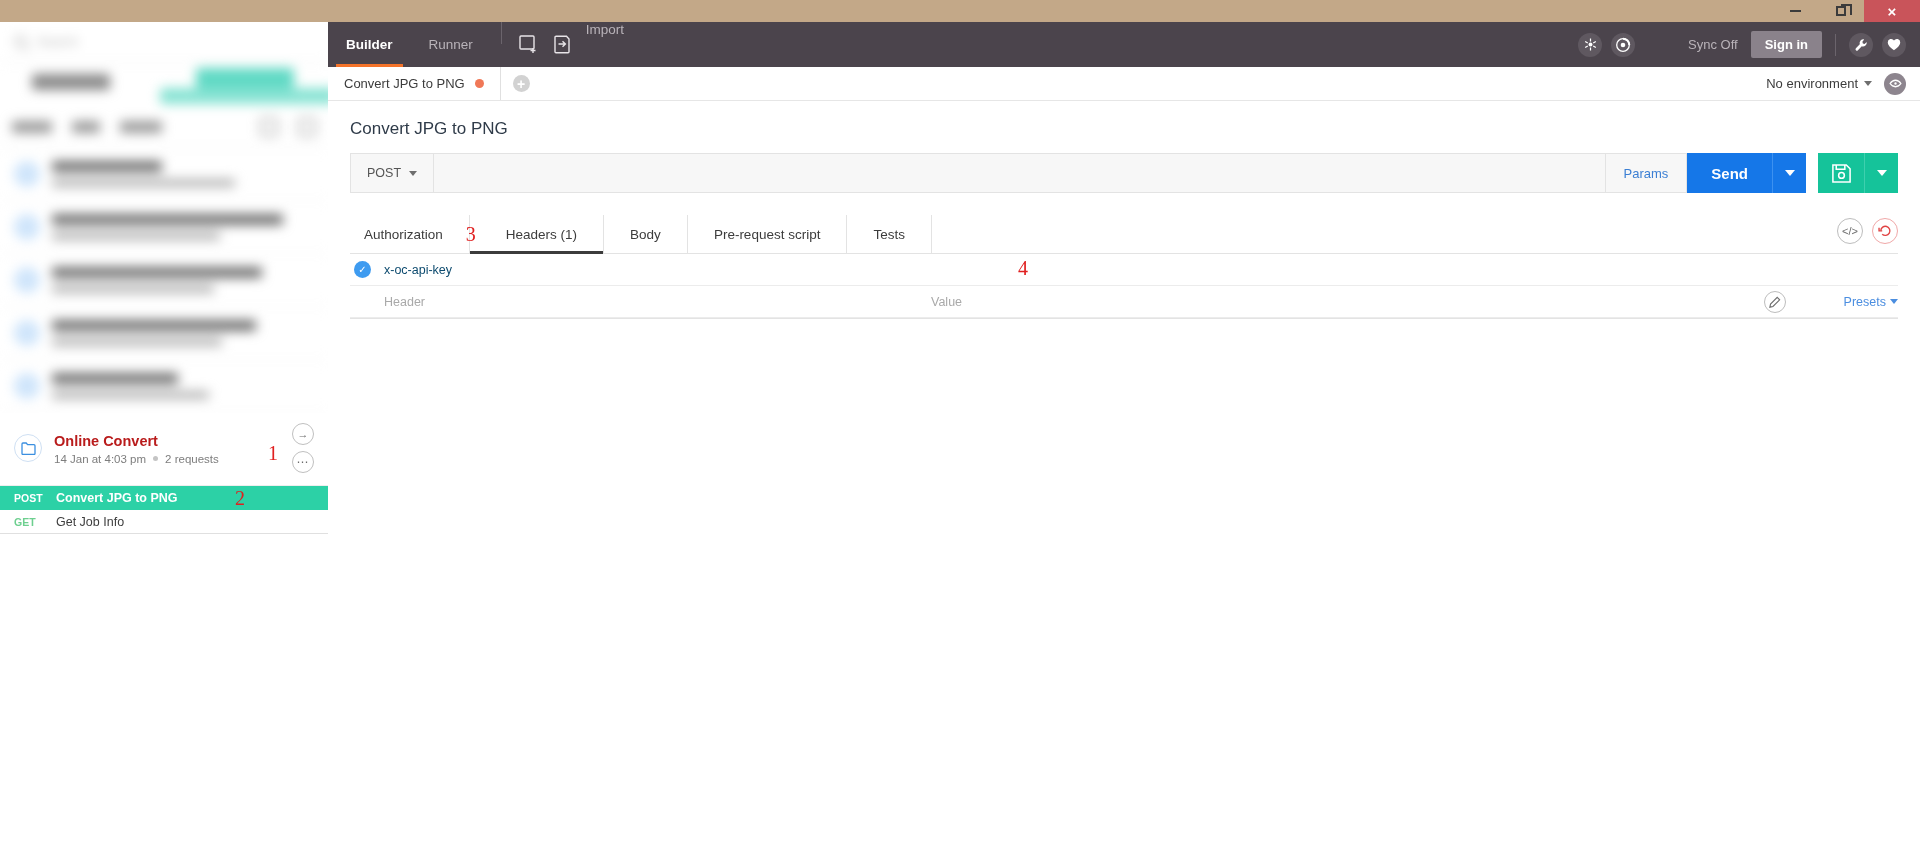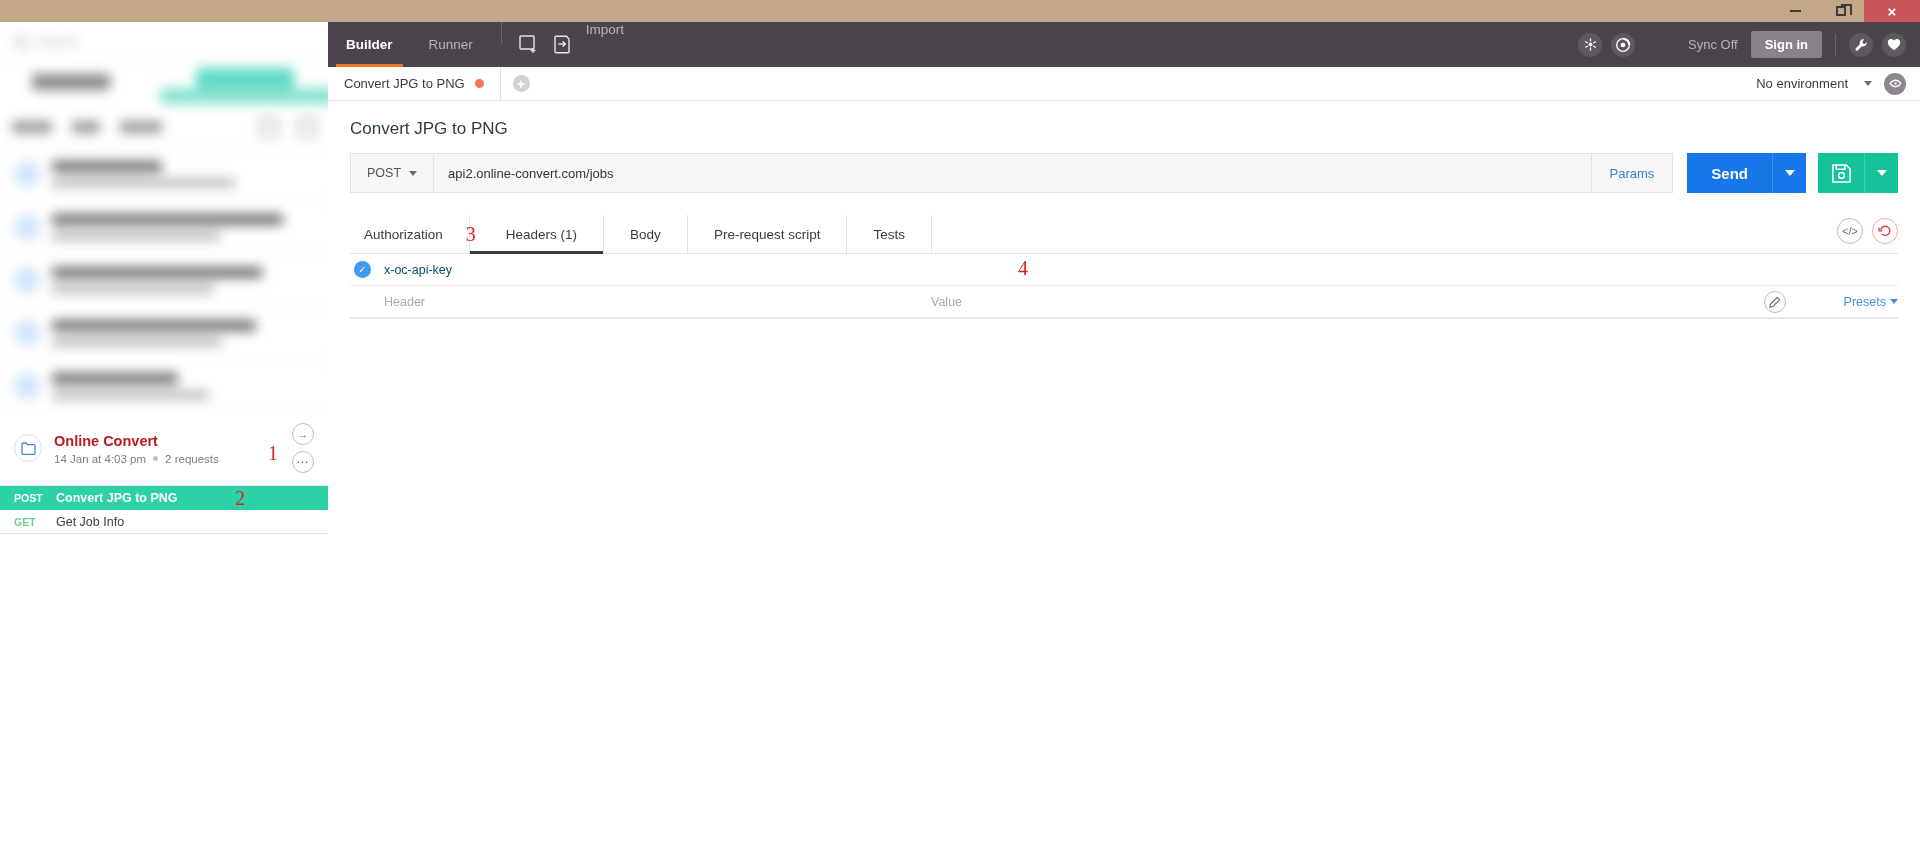--- a/index.html
+++ b/index.html
@@ -172,21 +172,21 @@
     display: flex; align-items: center; padding: 0 12px;
   }
   .plus-circ {
     width: 17px; height: 17px; border-radius: 50%; background: #d2d2d2; color: #fff;
     display: flex; align-items: center; justify-content: center; font-size: 14px;
     line-height: 1; font-weight: 700;
   }
   .env-area {
     margin-left: auto; display: flex; align-items: center; gap: 12px; padding-right: 14px;
   }
-  .env-name { font-size: 13px; color: #3c3c3c; display: flex; align-items: center; gap: 16px; }
+  .env-name { font-size: 13px; color: #3c3c3c; display: flex; align-items: center; gap: 6px; }
   .chev { width: 0; height: 0; border-left: 4px solid transparent; border-right: 4px solid transparent;
           border-top: 5px solid #6e6e6e; display: inline-block; }
   .env-eye {
     width: 22px; height: 22px; border-radius: 50%; background: #8d858e;
     display: flex; align-items: center; justify-content: center; color: #fff; font-size: 11px;
   }
 
   
   .req-title {
     padding: 18px 22px 14px 22px; font-size: 17px; color: #2f3b49; font-weight: 400;
@@ -203,21 +203,21 @@
     font-size: 12.5px; color: #555; border-right: 1px solid #e3e3e3;
   }
   .url-input {
     flex: 1; display: flex; align-items: center; padding: 0 14px;
     font-size: 13px; color: #333;
   }
   .params-btn {
     display: flex; align-items: center; padding: 0 18px; font-size: 13px;
     color: #3b7fd4; background: #f7f7f7; border: 1px solid #e3e3e3; border-left: none;
   }
-  .send-group { display: flex; margin-left: 14px; }
+  .send-group { display: flex; }
   .send-btn {
     background: #1577e8; color: #fff; font-size: 15px; font-weight: 700;
     padding: 0 24px; display: flex; align-items: center; height: 40px;
   }
   .send-caret {
     background: #1577e8; color: #fff; width: 34px; height: 40px;
     display: flex; align-items: center; justify-content: center;
     border-left: 1px solid #3c91f0;
   }
   .save-group { display: flex; margin-left: 12px; }
@@ -469,21 +469,20 @@
     </div>
 
     <div class="req-title">Convert JPG to PNG</div>
 
     <div class="urlbar-wrap">
       <div class="urlbar">
         <div class="method">
           <span>POST</span>
           <span class="chev"></span>
         </div>
-        <div class="url-input" title="Enter request URL">api2.online-convert.com/jobs</div>
       </div>
       <div class="params-btn">Params</div>
       <div class="send-group">
         <div class="send-btn">Send</div>
         <div class="send-caret">
           <span class="caret-white"></span>
         </div>
       </div>
       <div class="save-group">
         <div class="save-btn">

